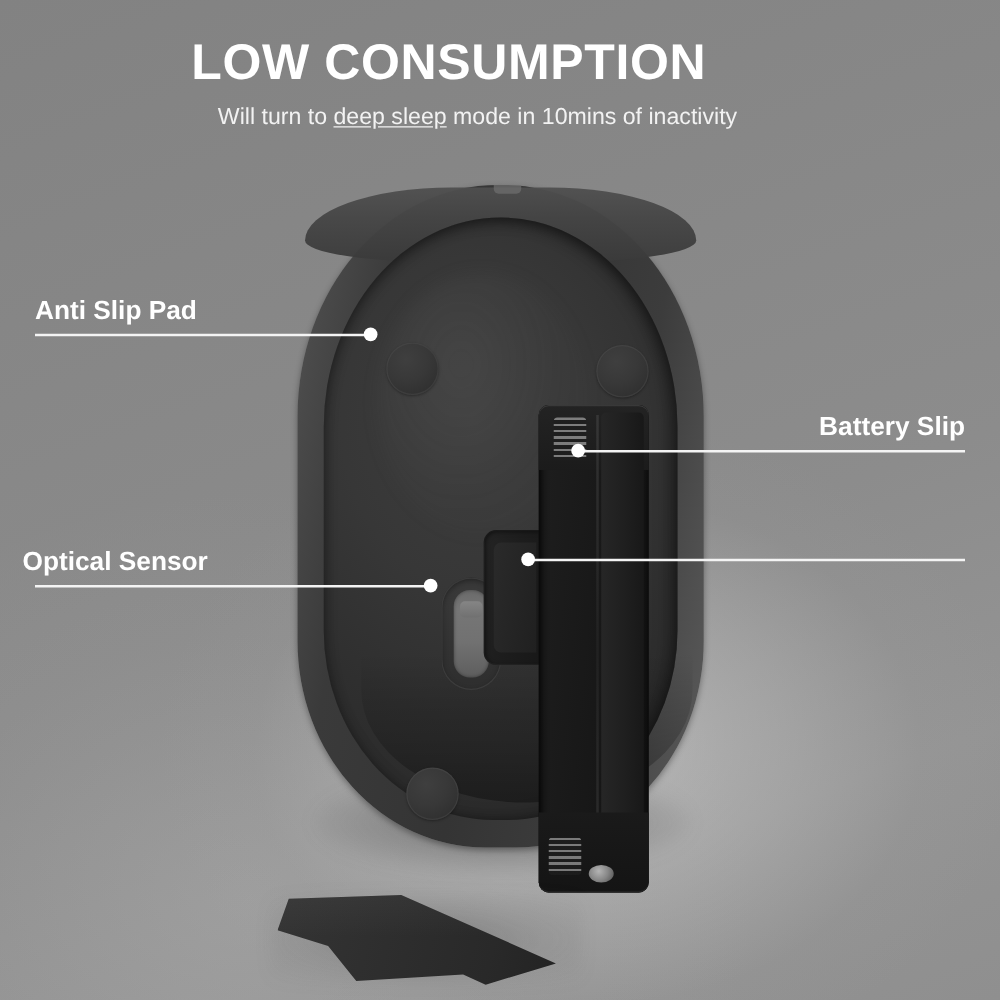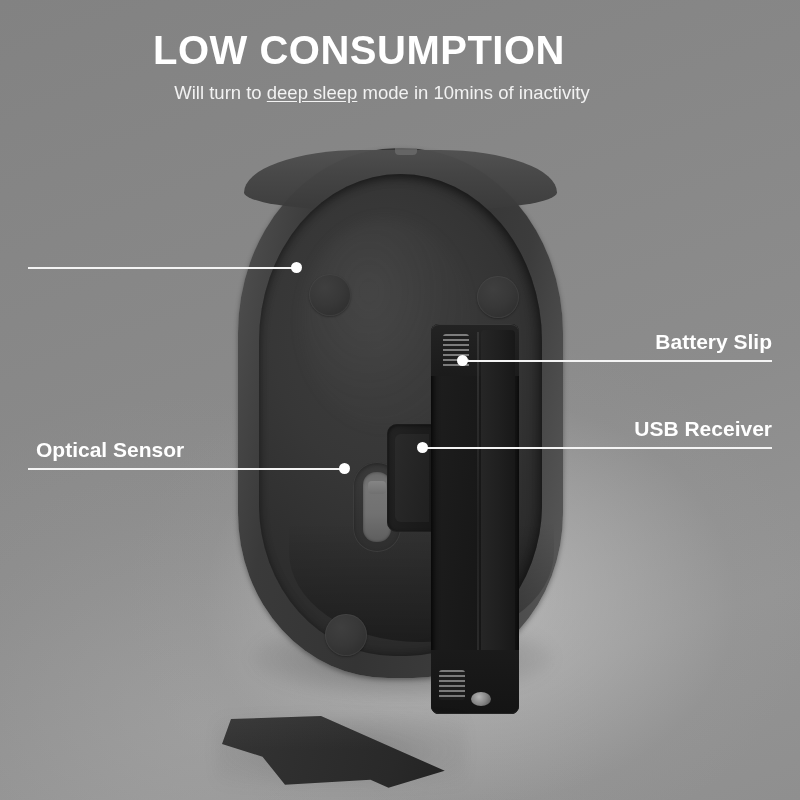--- a/index.html
+++ b/index.html
@@ -347,21 +347,21 @@
     height: 11px;
     border-radius: 50%;
     background: #ffffff;
   }
 
   
   .lbl-anti-slip   { left: 28px; top: 238px; }
   .line-anti-slip  { left: 28px; top: 267px; width: 268px; }
   .dot-anti-slip   { left: 291px; top: 262px; }
 
-  .lbl-optical     { left: 36px; top: 439px; }
+  .lbl-optical     { left: 18px; top: 439px; }
   .line-optical    { left: 28px; top: 468px; width: 316px; }
   .dot-optical     { left: 339px; top: 463px; }
 
   
   .lbl-battery     { right: 28px; top: 331px; }
   .line-battery    { left: 462px; top: 360px; width: 310px; }
   .dot-battery     { left: 457px; top: 355px; }
 
   .lbl-usb         { right: 28px; top: 418px; }
   .line-usb        { left: 422px; top: 447px; width: 350px; }
@@ -416,28 +416,28 @@
       </div>
     </div>
   </div>
 
   <div class="cover-shadow"></div>
   <div class="cover">
     <div class="cover-shape"></div>
     <div class="cover-edge"></div>
   </div>
 
+  <div class="callout-label lbl-anti-slip">Anti Slip Pad</div>
   <div class="leader-line line-anti-slip"></div>
   <div class="leader-dot dot-anti-slip"></div>
 
   <div class="callout-label lbl-optical">Optical Sensor</div>
   <div class="leader-line line-optical"></div>
   <div class="leader-dot dot-optical"></div>
 
   <div class="callout-label lbl-battery">Battery Slip</div>
   <div class="leader-line line-battery"></div>
   <div class="leader-dot dot-battery"></div>
 
-  <div class="callout-label lbl-usb">USB Receiver</div>
   <div class="leader-line line-usb"></div>
   <div class="leader-dot dot-usb"></div>
 
 </div>
 
 </body></html>

